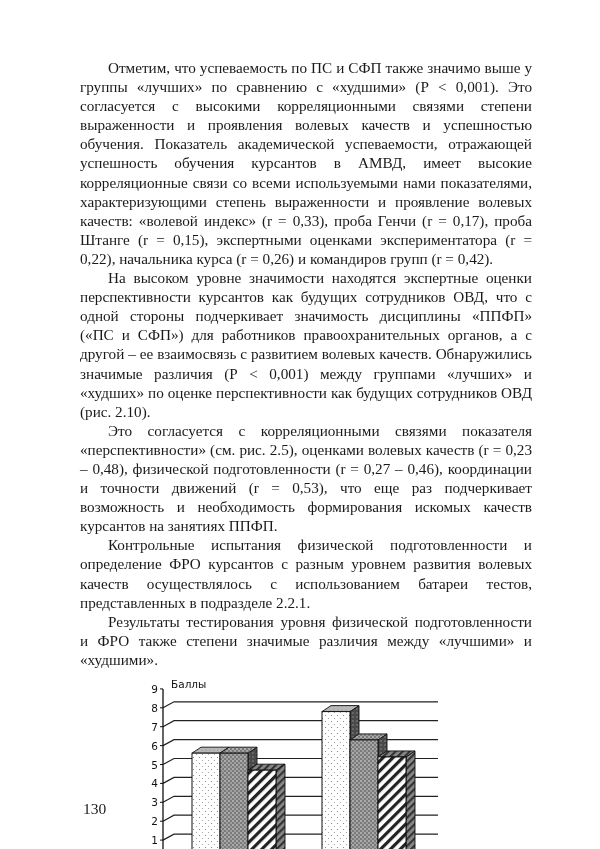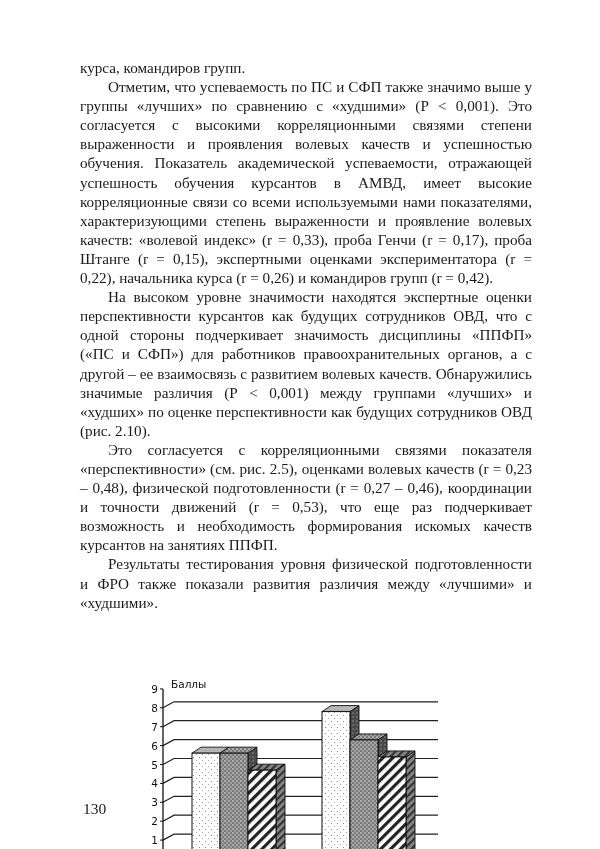--- a/index.html
+++ b/index.html
@@ -16,25 +16,25 @@
   .page-number {
     position: absolute; left: 83px; top: 800px; font-size: 15.5px;
   }
   .chart { position: absolute; left: 0; top: 0; width: 600px; height: 849px; pointer-events: none; }
   .chart text { font-family: "DejaVu Sans", "Liberation Sans", sans-serif; }
 </style>
 </head>
 <body>
 
 <div class="page-text">
-  <p>курса, командиров групп.</p>
   <p class="indent">Отметим, что успеваемость по ПС и СФП также значимо выше у группы «лучших» по сравнению с «худшими» (Р &lt; 0,001). Это согласуется с высокими корреляционными связями степени выраженности и проявления волевых качеств и успешностью обучения. Показатель академической успеваемости, отражающей успешность обучения курсантов в АМВД, имеет высокие корреляционные связи со всеми используемыми нами показателями, характеризующими степень выраженности и проявление волевых качеств: «волевой индекс» (r = 0,33), проба Генчи (r = 0,17), проба Штанге (r = 0,15), экспертными оценками экспериментатора (r = 0,22), начальника курса (r = 0,26) и командиров групп (r = 0,42).</p>
   <p class="indent">На высоком уровне значимости находятся экспертные оценки перспективности курсантов как будущих сотрудников ОВД, что с одной стороны подчеркивает значимость дисциплины «ППФП» («ПС и СФП») для работников правоохранительных органов, а с другой – ее взаимосвязь с развитием волевых качеств. Обнаружились значимые различия (Р &lt; 0,001) между группами «лучших» и «худших» по оценке перспективности как будущих сотрудников ОВД (рис. 2.10).</p>
   <p class="indent">Это согласуется с корреляционными связями показателя «перспективности» (см. рис. 2.5), оценками волевых качеств (r = 0,23 – 0,48), физической подготовленности (r = 0,27 – 0,46), координации и точности движений (r = 0,53), что еще раз подчеркивает возможность и необходимость формирования искомых качеств курсантов на занятиях ППФП.</p>
-  <p class="indent">Результаты тестирования уровня физической подготовленности и ФРО также показали развития различия между «лучшими» и «худшими».</p>
+  <p class="indent">Контрольные испытания физической подготовленности и определение ФРО курсантов с разным уровнем развития волевых качеств осуществлялось с использованием батареи тестов, представленных в подразделе 2.2.1.</p>
+  <p class="indent">Результаты тестирования уровня физической подготовленности и ФРО также степени значимые различия между «лучшими» и «худшими».</p>
 </div>
 
 <div class="page-number">130</div>
 
 <svg class="chart" id="chart" width="600" height="849" viewBox="0 0 600 849">
   <defs>
     <pattern id="p-sparse" width="6" height="6" patternUnits="userSpaceOnUse">
       <rect width="6" height="6" fill="#ffffff"></rect>
       <circle cx="1.5" cy="1.5" r="0.6" fill="#777"></circle>
       <circle cx="4.5" cy="4.5" r="0.6" fill="#999"></circle>

